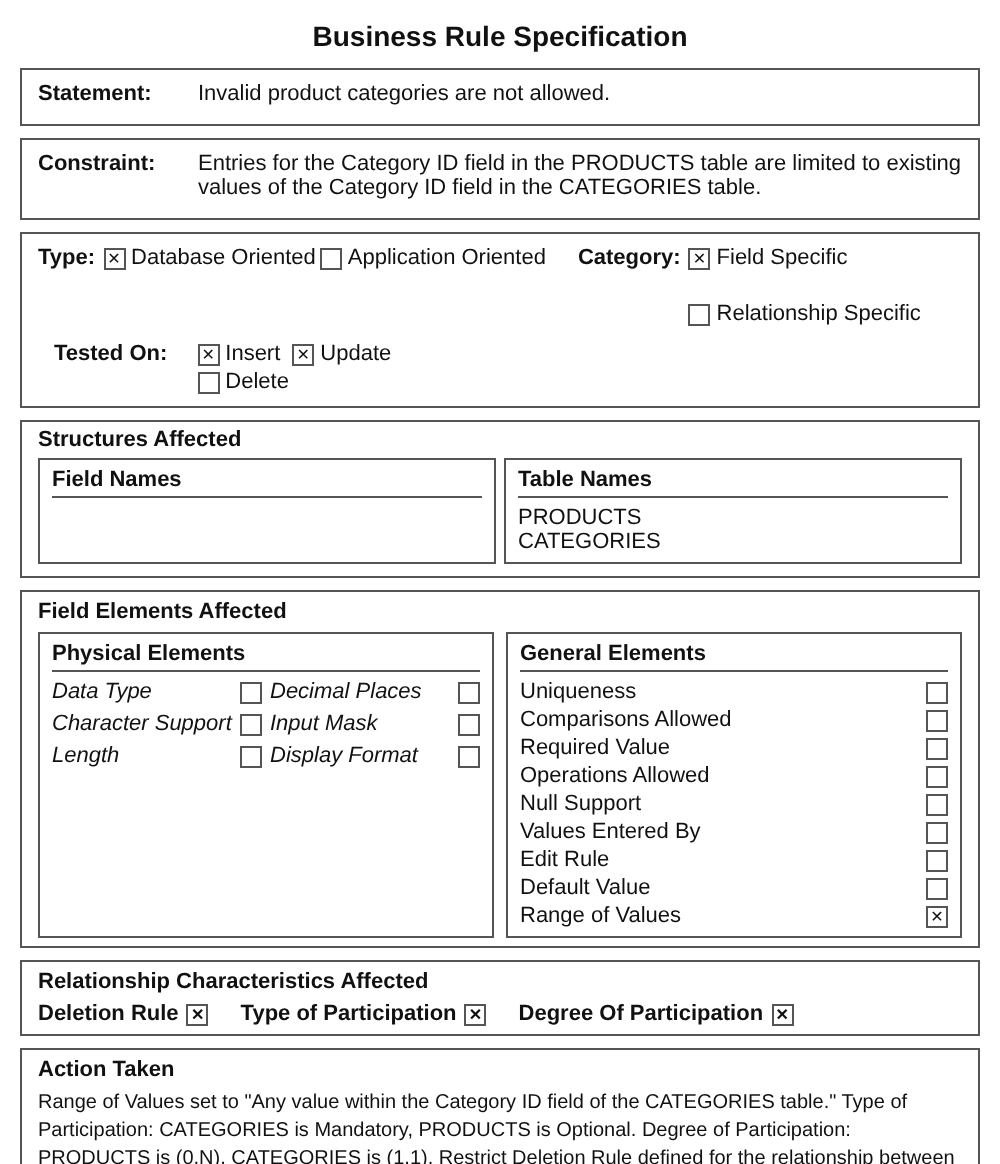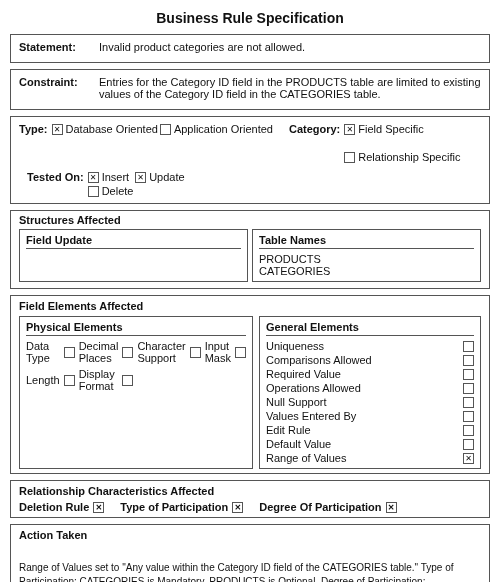--- a/index.html
+++ b/index.html
@@ -154,21 +154,21 @@
       font-weight: bold;
       font-size: 11px;
     }
     
     .action-section {
       border: 1px solid #555;
       padding: 4px 8px;
     }
     .action-title {
       font-weight: bold;
-      margin-bottom: 20px;
+      margin-bottom: 4px;
     }
     .action-text {
       font-size: 10px;
       line-height: 1.4;
     }
   </style>
 </head>
 <body>
 
 <div class="page-title">Business Rule Specification</div>
@@ -211,21 +211,21 @@
           <div class="cb checked"></div>
           <span>Field Specific</span>
         </div>
         <div class="checkbox-item">
           <div class="cb"></div>
           <span>Relationship Specific</span>
         </div>
       </div>
     </div>
 
-    <div style="display:flex; align-items:flex-start; gap:4px; margin-left:8px;">
+    <div style="display:flex; align-items:flex-start; gap:15px; margin-left:8px;">
       <span style="font-weight:bold;">Tested On:</span>
       <div style="display:flex; flex-direction:column; gap:2px;">
         <div style="display:flex; gap:6px;justify-content:flex-end;">
           <div class="checkbox-item">
             <div class="cb checked"></div>
             <span>Insert</span>
           </div>
           <div class="checkbox-item">
             <div class="cb checked"></div>
             <span>Update</span>
@@ -237,37 +237,37 @@
         </div>
       </div>
     </div>
   </div>
 </div>
 
 <div class="structures-section">
   <div class="structures-title">Structures Affected</div>
   <div class="structures-inner">
     <div class="struct-col">
-      <div class="struct-col-title">Field Update</div>
+      <div class="struct-col-title">Field Names</div>
     </div>
     <div class="struct-col">
       <div class="struct-col-title">Table Names</div>
       <div class="struct-value">PRODUCTS</div>
       <div class="struct-value">CATEGORIES</div>
     </div>
   </div>
 </div>
 
 <div class="field-elements-section">
   <div class="fe-title">Field Elements Affected</div>
   <div class="fe-inner">
 
     <div class="fe-col">
       <div class="fe-col-title">Physical Elements</div>
-      <div style="display:grid; grid-template-columns: 1fr 1fr 1fr 1fr; gap:2px 4px;">
+      <div style="display:grid; grid-template-columns: 1fr 1fr; gap:2px 4px;font-style:italic;">
         <div class="fe-row">
           <span class="fe-row-label">Data Type</span>
           <div class="cb fe-row-cb"></div>
         </div>
         <div class="fe-row">
           <span class="fe-row-label">Decimal Places</span>
           <div class="cb fe-row-cb"></div>
         </div>
         <div class="fe-row">
           <span class="fe-row-label">Character Support</span>

